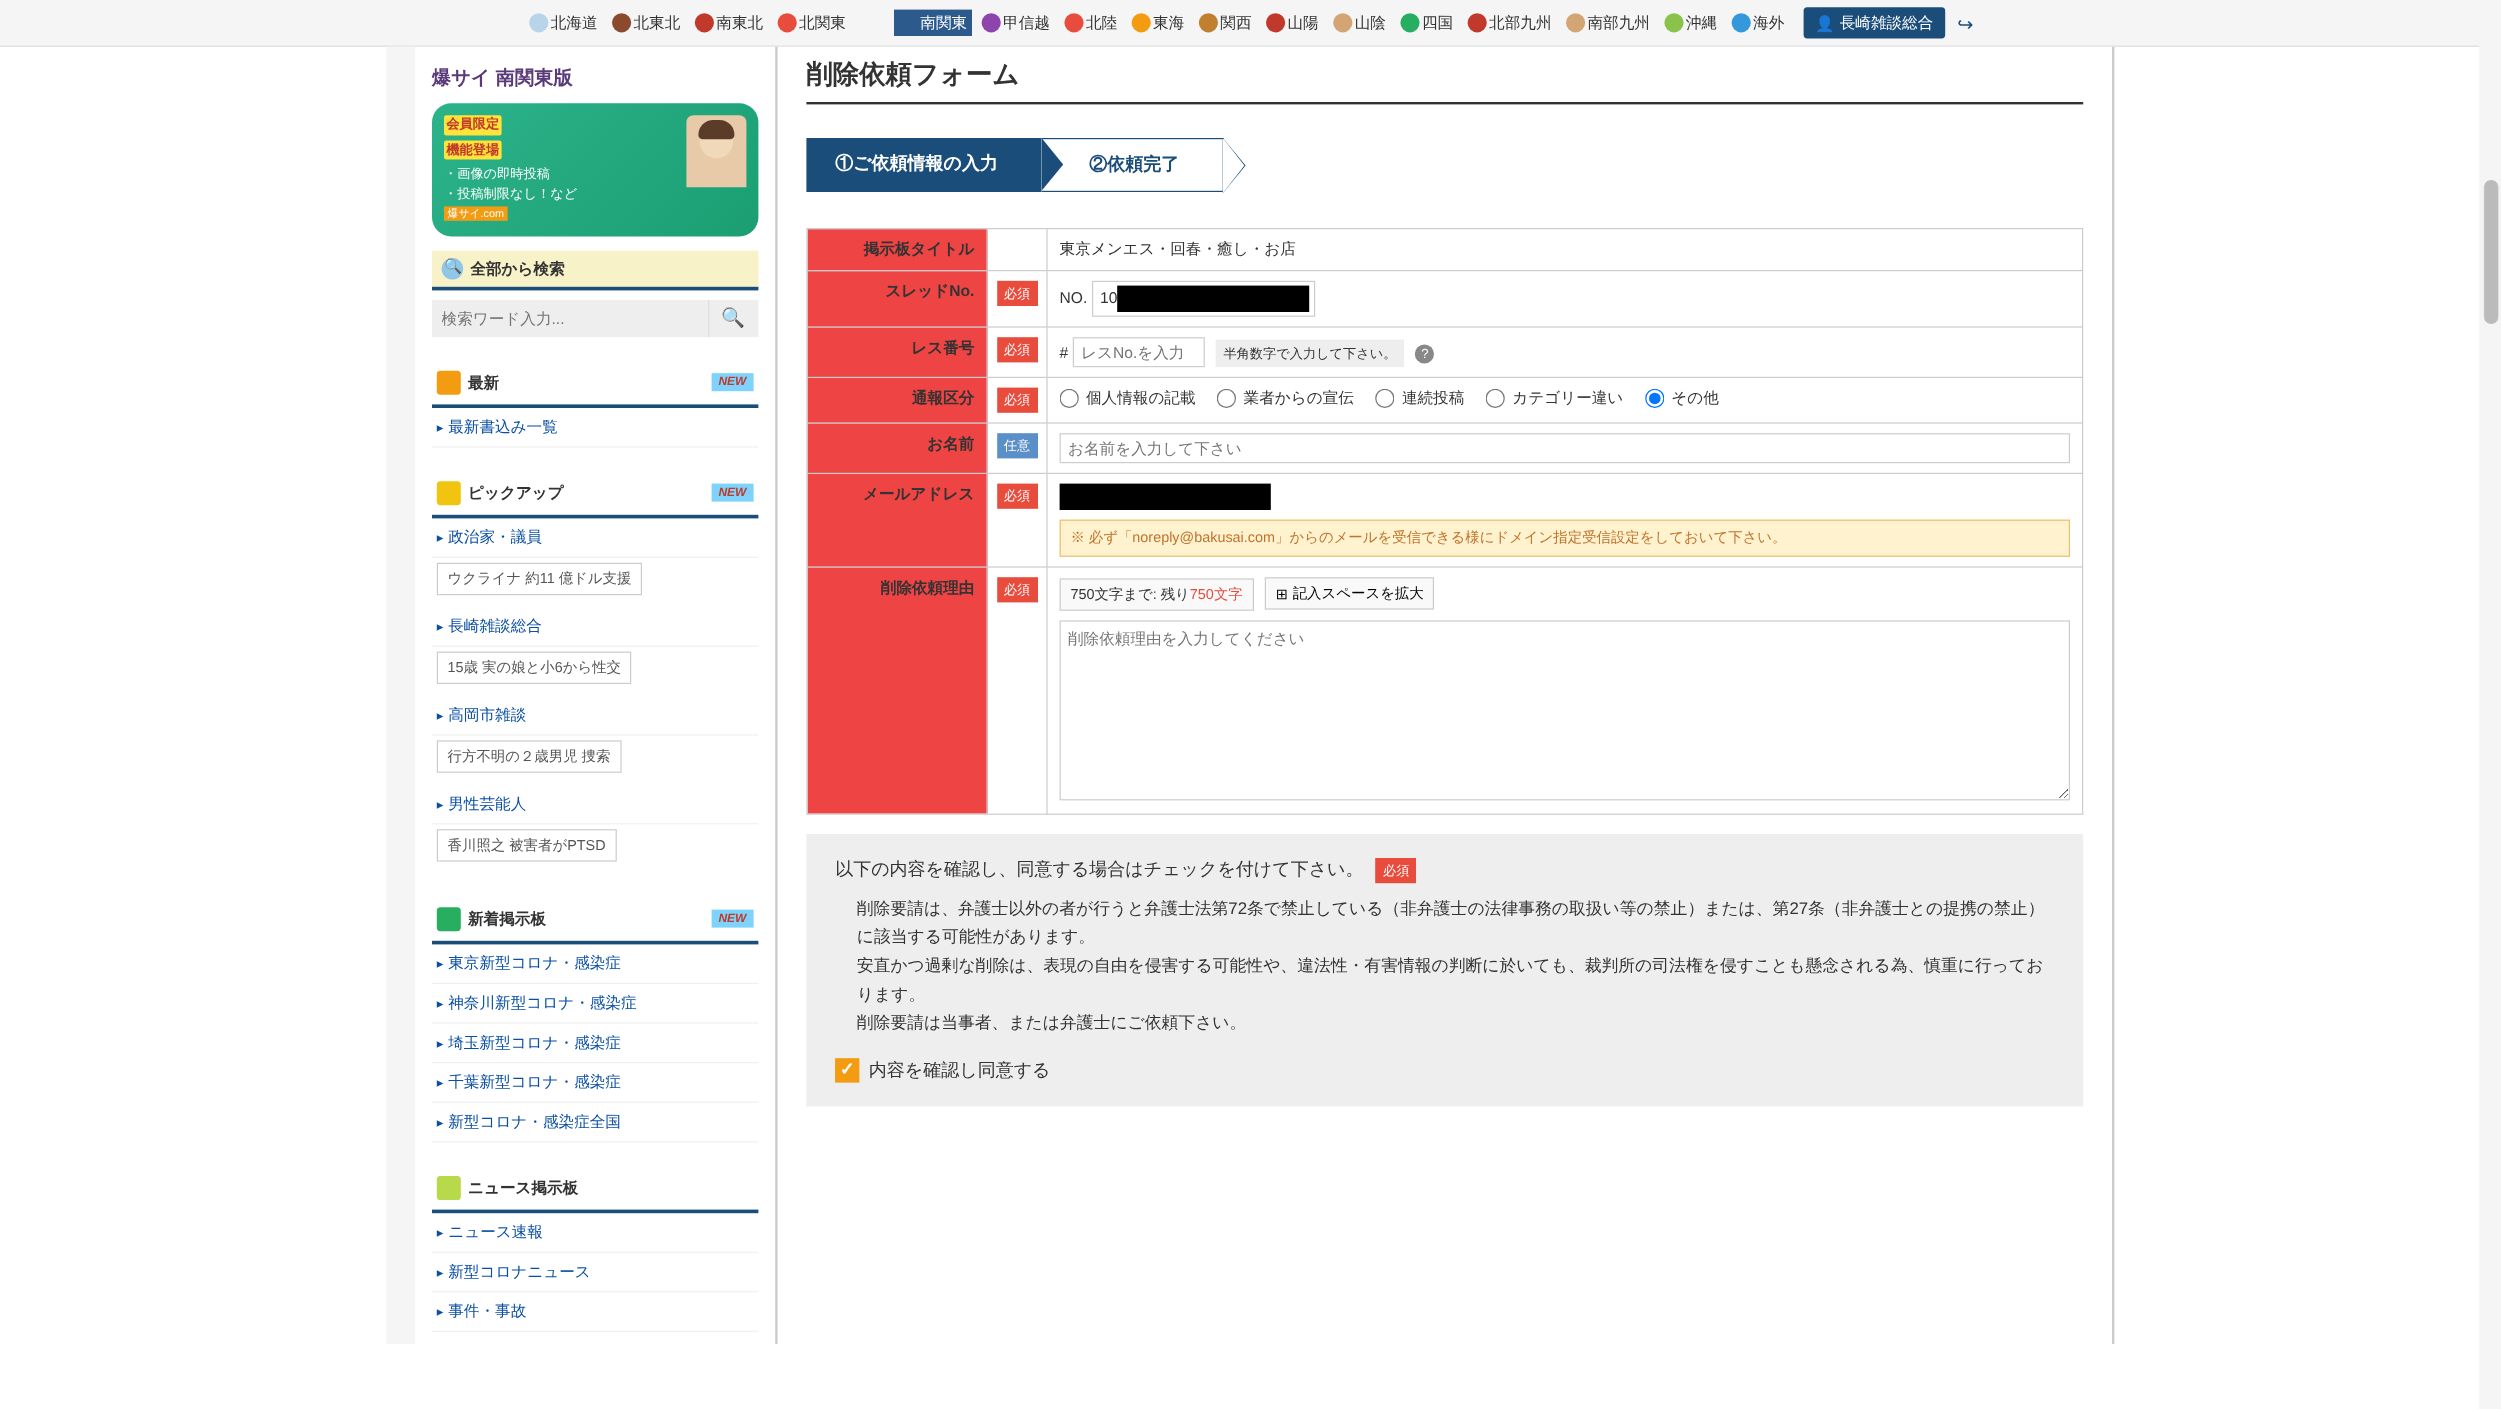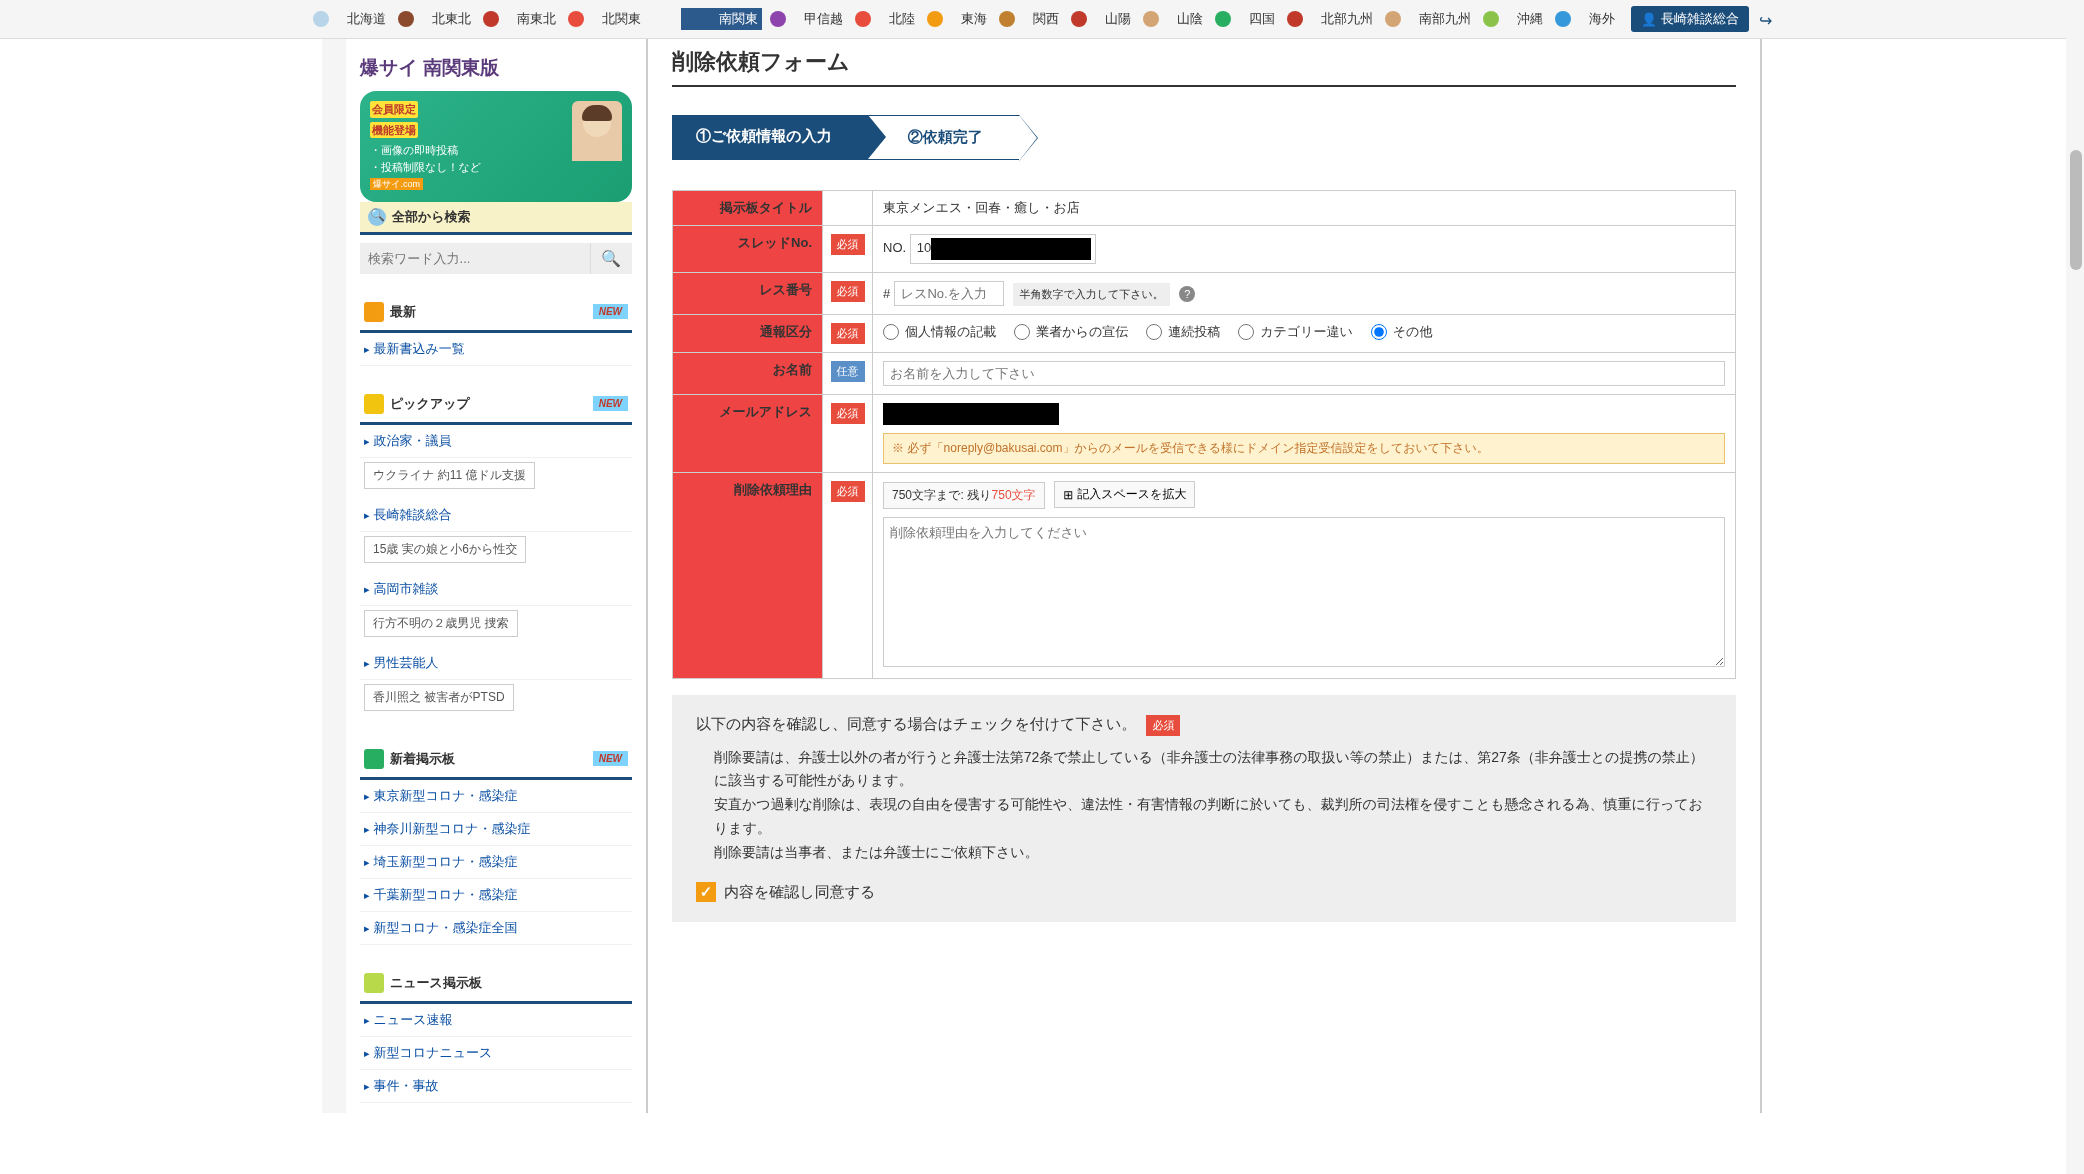--- a/index.html
+++ b/index.html
@@ -1,38 +1,38 @@
 <!DOCTYPE html>
 <html><head>
 <meta charset="utf-8">
 <style>
 * { margin: 0; padding: 0; box-sizing: border-box; }
 body { font-family: "Hiragino Kaku Gothic Pro", Meiryo, sans-serif; font-size: 13px; background: #fff; color: #333; }
 
 .topbar { background: #f5f5f5; border-bottom: 1px solid #ddd; padding: 6px 0; display: flex; justify-content: center; align-items: center; gap: 4px; flex-wrap: wrap; }
-.region { display: inline-flex; align-items: center; gap: 18px; padding: 2px 4px; cursor: pointer; font-size: 13px; }
+.region { display: inline-flex; align-items: center; gap: 2px; padding: 2px 4px; cursor: pointer; font-size: 13px; }
 .region.active { background: #2c5a8c; color: #fff; margin-left: 32px; }
 .ricon { width: 16px; height: 16px; display: inline-block; border-radius: 50%; background: #d4a574; }
 .mypage-btn { background: #1a4d7a; color: #fff; padding: 4px 10px; border-radius: 3px; display: inline-flex; align-items: center; gap: 4px; margin-left: 8px; cursor: pointer; }
 .logout-icon { display:inline-block; width:16px; height:16px; margin-left:6px; cursor:pointer; position:relative; }
 .logout-icon::before { content:"↪"; color:#1a4d7a; font-size:16px; }
 
 .page { display: flex; max-width: 1440px; margin: 0 auto; background: #fff; }
 .scrollcol { width: 24px; background:#f5f5f5; }
 
 .sidebar { width: 300px; padding: 10px 14px; flex-shrink:0; }
-.site-title { color: #5a3a7a; font-size: 19px; font-weight: bold; margin: 6px 0 10px; }
+.site-title { color: #5a3a7a; font-size: 16px; font-weight: bold; margin: 6px 0 10px; }
 .promo { background: linear-gradient(135deg,#2db38a,#1a9e72); color:#fff; padding:10px; border-radius:16px; position:relative; display:flex; min-height:86px; }
 .promo-text { flex:1; font-size:11px; line-height:1.5; }
 .promo-text .hl { background:#ffe23a; color:#c0392b; font-weight:bold; padding:0 2px; display:inline-block; margin-bottom:4px; border-radius:2px; }
 .promo-avatar { width:50px; height:60px; background:#e8c9a8; border-radius:6px 6px 0 0; margin-left:6px; position:relative; }
 .promo-avatar::before { content:""; position:absolute; top:8px; left:50%; transform:translateX(-50%); width:28px; height:28px; background:#f0d9b8; border-radius:50%; }
 .promo-avatar::after { content:""; position:absolute; top:4px; left:50%; transform:translateX(-50%); width:30px; height:16px; background:#5a3c28; border-radius:14px 14px 4px 4px; }
 
-.search-head { background:#f7f2c7; border-bottom:3px solid #1a4d7a; padding:6px 8px; display:flex; align-items:center; gap:6px; font-weight:bold; }
+.search-head { background:#f7f2c7; border-bottom:3px solid #1a4d7a; padding:6px 8px; display:flex; align-items:center; gap:6px; font-weight:bold; margin-top:12px; }
 .sicon { width:18px;height:18px; display:inline-block; border-radius:50%; background:#8fc7e8; position:relative; }
 .sicon::before { content:"🔍"; font-size:12px; position:absolute; left:2px; top:0; }
 .search-row { display:flex; margin-top:8px; }
 .search-input { flex:1; background:#eee; border:none; padding:8px; font-size:13px; outline:none; }
 .search-btn { width:42px; background:#eee; border:none; border-left:1px solid #ddd; cursor:pointer; font-size:16px; }
 
 .sect-head { display:flex; align-items:center; gap:6px; background:#fff; border-bottom:3px solid #1a4d7a; padding:8px 4px; margin-top:20px; font-weight:bold; }
 .sect-flag { width:20px;height:20px; display:inline-block; border-radius:3px; }
 .flag-orange { background:#f39c12; }
 .flag-yellow { background:#f1c40f; }

